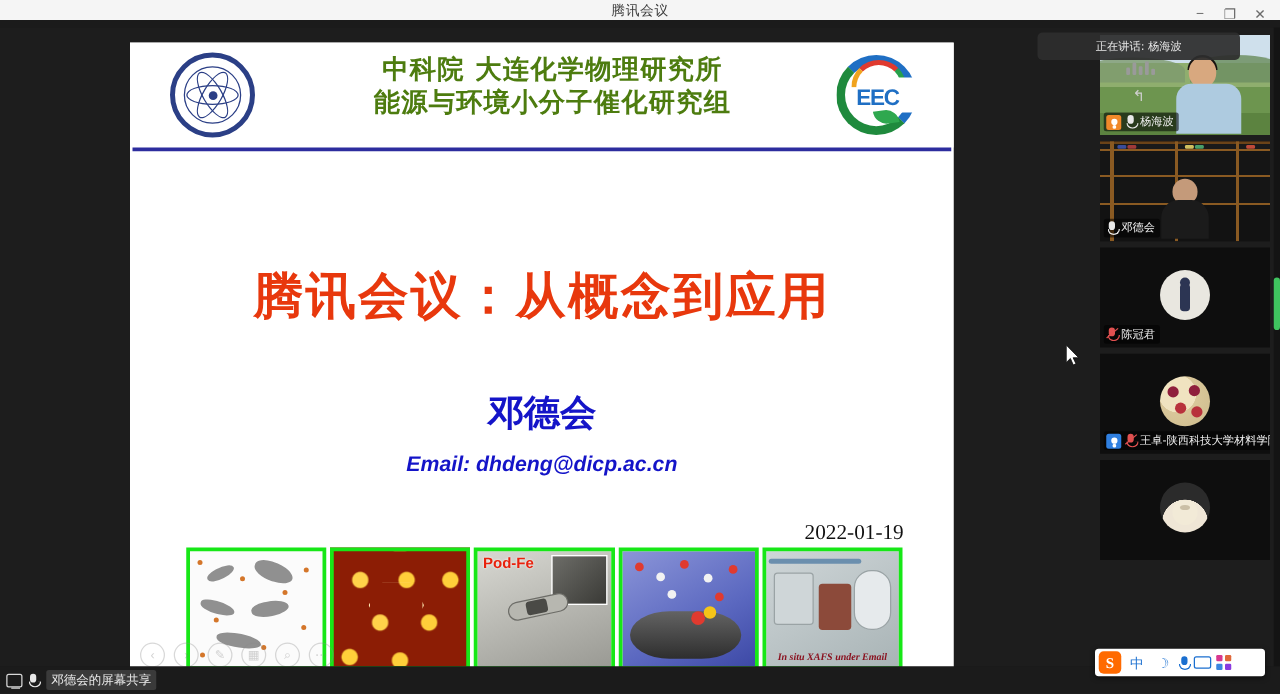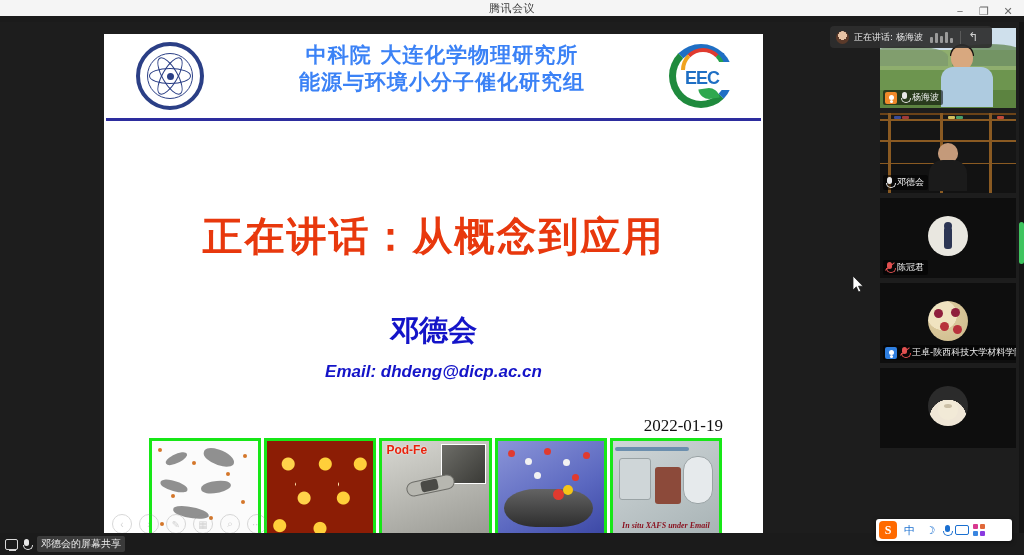--- a/index.html
+++ b/index.html
@@ -30,21 +30,21 @@
   .dicp-logo { position:absolute; left:32px; top:8px; width:68px; height:68px; border-radius:50%;
                background:#fff; border:4px solid #2b3f86; display:flex; align-items:center; justify-content:center; }
   .dicp-inner { width:46px; height:46px; border-radius:50%; border:1.5px solid #2b3f86; position:relative; }
   .orb { position:absolute; left:50%; top:50%; width:42px; height:16px; border:1.3px solid #2b3f86;
          border-radius:50%; transform-origin:center; margin-left:-21px; margin-top:-8px; }
   .orb.a { transform:rotate(0deg); } .orb.b { transform:rotate(60deg); } .orb.c { transform:rotate(120deg); }
   .nucleus { position:absolute; left:50%; top:50%; width:7px; height:7px; margin:-3.5px 0 0 -3.5px;
              border-radius:50%; background:#2b3f86; }
 
   .hdr-text { position:absolute; left:168px; top:8px; width:340px; text-align:center;
-              color:#3b82f6; font-weight:bold; line-height:1.28;
+              color:#4d7c0f; font-weight:bold; line-height:1.28;
               font-family:"DejaVu Sans","Liberation Sans",sans-serif; }
   .hdr-text div { font-size:21px; letter-spacing:1px; }
 
   .eec-logo { position:absolute; right:30px; top:10px; width:64px; height:64px; }
   .eec-ring { position:absolute; inset:0; border-radius:50%; border:7px solid #1f8a3d;
               border-right-color:#1f6fc4; border-top-color:#1f6fc4; clip-path:inset(0 0 0 0); }
   .eec-gap { position:absolute; right:-2px; top:18px; width:18px; height:28px; background:#fff; }
   .eec-rainbow { position:absolute; left:12px; top:4px; width:44px; height:22px; border-radius:22px 22px 0 0;
                  border-top:4px solid #e03a2f; border-left:4px solid #f0a31e; border-right:4px solid #27a04a;
                  border-bottom:none; }
@@ -172,21 +172,21 @@
   .person-front { position:absolute; left:46%; top:22%; width:52px; height:58px; }
   .person-front .head { position:absolute; left:8px; top:0; width:22px; height:24px; border-radius:48%;
                         background:#d8a87f; }
   .person-front .hair { position:absolute; left:7px; top:-2px; width:24px; height:12px;
                         border-radius:12px 12px 0 0; background:#171310; }
   .person-front .shirt { position:absolute; left:-2px; top:21px; width:52px; height:40px;
                          border-radius:12px 12px 0 0; background:#aecbe0; }
 
   
   .speaking { position:absolute; left:830px; top:26px; width:162px; height:22px; border-radius:4px;
-              background:rgba(45,45,45,.93); display:flex; align-items:center; gap:5px; padding:0 6px; z-index:20; }
+              background:rgba(45,45,45,.93); display:flex; align-items:center; gap:5px; padding:0 6px; z-index:20;flex-direction:column; }
   .speaking .sp-av { width:13px; height:13px; border-radius:50%;
                      background:radial-gradient(circle at 50% 35%, #e6c2a4 0 40%, #5b3a2a 41%); }
   .speaking .sp-txt { font-size:9px; color:#e6e6e6; white-space:nowrap;
                       font-family:"DejaVu Sans","Liberation Sans",sans-serif; }
   .speaking .bars { display:flex; align-items:flex-end; gap:2px; height:12px; margin-left:2px; }
   .speaking .bars i { width:3px; background:#9a9a9a; border-radius:1px; display:block; }
   .speaking .divider { width:1px; height:13px; background:#5a5a5a; margin:0 2px; }
   .speaking .back { color:#cfcfcf; font-size:12px; }
 
   
@@ -260,21 +260,21 @@
         <div class="eec-logo">
           <div class="eec-ring"></div>
           <div class="eec-rainbow"></div>
           <div class="eec-gap"></div>
           <div class="eec-txt">EEC</div>
           <div class="eec-leaf"></div>
         </div>
       </div>
       <div class="hdr-rule"></div>
 
-      <div class="slide-title">正在讲话：从概念到应用</div>
+      <div class="slide-title">腾讯会议：从概念到应用</div>
       <div class="slide-author">邓德会</div>
       <div class="slide-contact">
         <div>Email: dhdeng@dicp.ac.cn</div>
       </div>
       <div class="slide-date">2022-01-19</div>
 
       <div class="filmstrip">
         <div class="film f1">
           <span class="flake" style="left:12%;top:14%;width:22%;height:10%;transform:rotate(-28deg)"></span>
           <span class="flake" style="left:48%;top:10%;width:30%;height:16%;transform:rotate(18deg)"></span>

